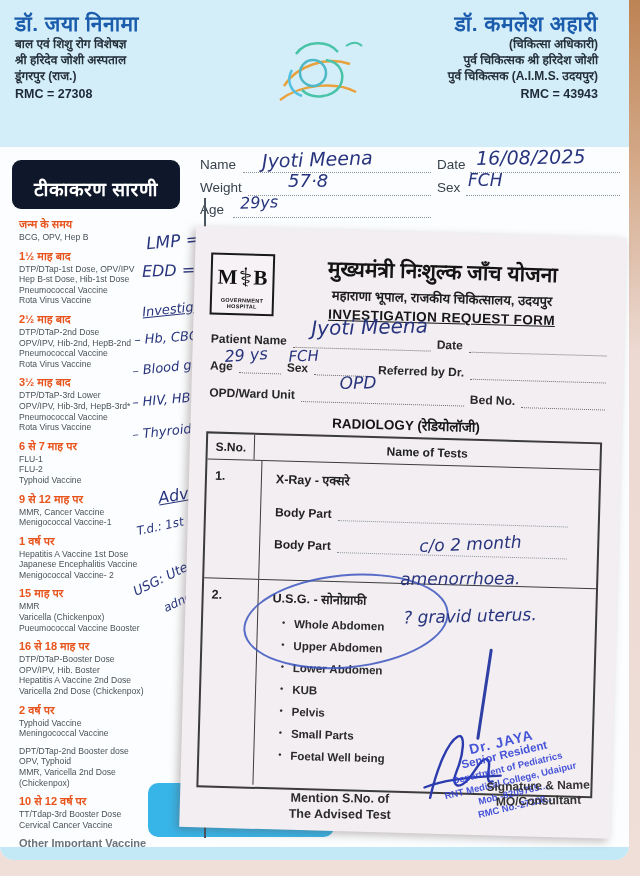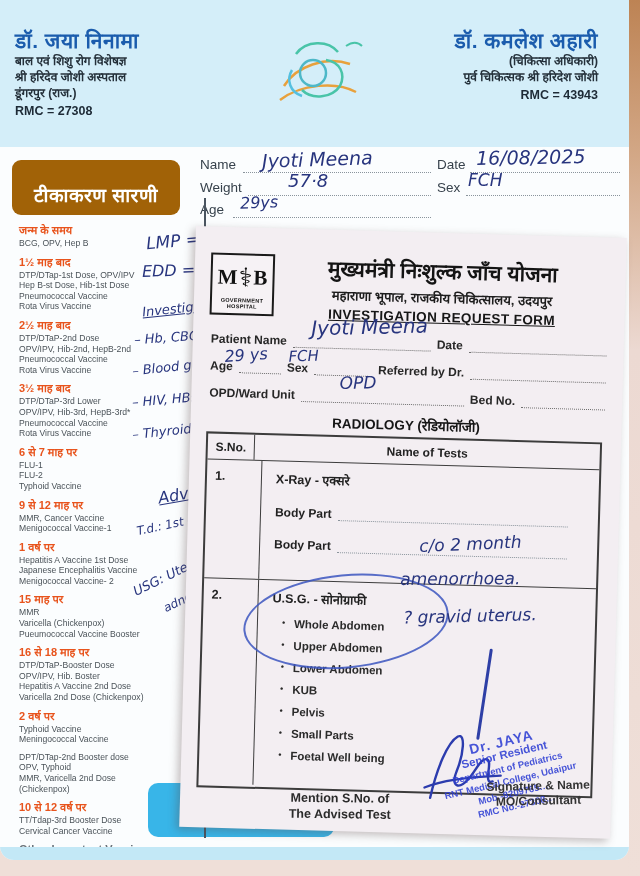--- a/index.html
+++ b/index.html
@@ -2,34 +2,34 @@
 <html><head>
 <meta charset="utf-8">
 <style>
   html,body{margin:0;padding:0;}
   body{width:640px;height:876px;font-family:"Liberation Sans","DejaVu Sans",sans-serif;background:#eeddd6;overflow:hidden;}
   .stage{position:relative;width:640px;height:876px;overflow:hidden;background:#efdfd8;}
   .edge-strip{position:absolute;right:0;top:0;width:13px;height:876px;background:linear-gradient(180deg,#bd8354 0%,#d3a887 18%,#ecd9d2 40%,#efdfd8 100%);}
   
   .card{position:absolute;left:0;top:0;width:629px;height:860px;background:#fbfdfe;border-radius:0 0 14px 14px;overflow:hidden;z-index:1;}
   .card-topband{position:absolute;left:0;top:0;width:100%;height:147px;background:#d4eef9;}
-  .doc-block{position:absolute;top:33px;width:250px;line-height:16px;}
+  .doc-block{position:absolute;top:16px;width:250px;line-height:16px;}
   .doc-left{left:15px;text-align:left;}
   .doc-right{left:332px;width:266px;text-align:right;}
   .doc-name{font-size:21px;font-weight:bold;color:#1b5cad;margin-bottom:4px;letter-spacing:.5px;}
   .doc-line{font-size:12px;color:#24303a;font-weight:bold;}
   .doc-rmc{font-size:12.5px;color:#1d2a36;font-weight:bold;margin-top:2px;}
   .card-logo{position:absolute;left:266px;top:26px;width:100px;height:100px;}
   
   .pat-row{position:absolute;font-size:13.5px;color:#37424c;}
   .dotline{display:inline-block;border-bottom:1.5px dotted #8a949c;height:14px;vertical-align:bottom;}
   .hand{font-family:"DejaVu Sans",sans-serif;font-style:italic;color:#28357e;position:absolute;white-space:nowrap;z-index:2;}
   
   .sched{position:absolute;left:12px;top:160px;width:186px;z-index:1;}
-  .sched-title{width:168px;background:#a16207;color:#fff;font-weight:bold;font-size:19px;text-align:center;border-radius:9px;padding:22px 0 7px;letter-spacing:.5px;}
+  .sched-title{width:168px;background:#0f172a;color:#fff;font-weight:bold;font-size:19px;text-align:center;border-radius:9px;padding:16px 0 7px;letter-spacing:.5px;}
   .vx-wrap{margin-top:9px;padding-left:7px;}
   .vx-section{margin-bottom:7px;}
   .vx-head{color:#e8541d;font-weight:bold;font-size:11px;line-height:13px;margin-bottom:1px;}
   .vx-line{color:#4a5258;font-size:8.6px;line-height:10.6px;}
   .vx-section.other .vx-head{color:#6a737a;}
   .vx-section.other .vx-line{font-weight:bold;color:#3c444a;}
   .vdivider{position:absolute;left:204px;top:198px;width:1.5px;height:640px;background:#4a5560;z-index:1;}
   .note{position:absolute;z-index:2;}
   .note u{text-decoration:underline;}
   .consult-box{position:absolute;left:148px;top:783px;width:186px;height:54px;background:#38b5e8;border-radius:10px;color:#fff;font-weight:bold;font-size:19px;text-align:center;line-height:52px;z-index:2;font-family:"Liberation Sans","DejaVu Sans",sans-serif;}
@@ -99,20 +99,21 @@
         <path d="M60 34 C74 36 80 48 74 60 C66 72 46 74 36 64" stroke="#49c4a8" stroke-width="2.5" fill="none"></path>
         <path d="M26 44 C20 54 24 66 36 70" stroke="#55c0e0" stroke-width="2.5" fill="none"></path>
         <path d="M80 20 C86 16 92 16 96 20" stroke="#49c4a8" stroke-width="2" fill="none"></path>
       </svg>
     </div>
 
     <div class="doc-block doc-right">
       <div class="doc-name">डॉ. कमलेश अहारी</div>
       <div class="doc-line">(चिकित्सा अधिकारी)</div>
       <div class="doc-line">पुर्व चिकित्सक श्री हरिदेश जोशी</div>
+      <div class="doc-line">पुर्व चिकित्सक (A.I.M.S. उदयपुर)</div>
       <div class="doc-rmc">RMC = 43943</div>
     </div>
 
     <div class="pat-row" style="left:200px;top:157px;">Name</div>
     <span class="dotline" style="position:absolute;left:243px;top:158px;width:188px;"></span>
     <div class="pat-row" style="left:437px;top:157px;">Date</div>
     <span class="dotline" style="position:absolute;left:470px;top:158px;width:150px;"></span>
 
     <div class="pat-row" style="left:200px;top:180px;">Weight</div>
     <span class="dotline" style="position:absolute;left:248px;top:181px;width:183px;"></span>

